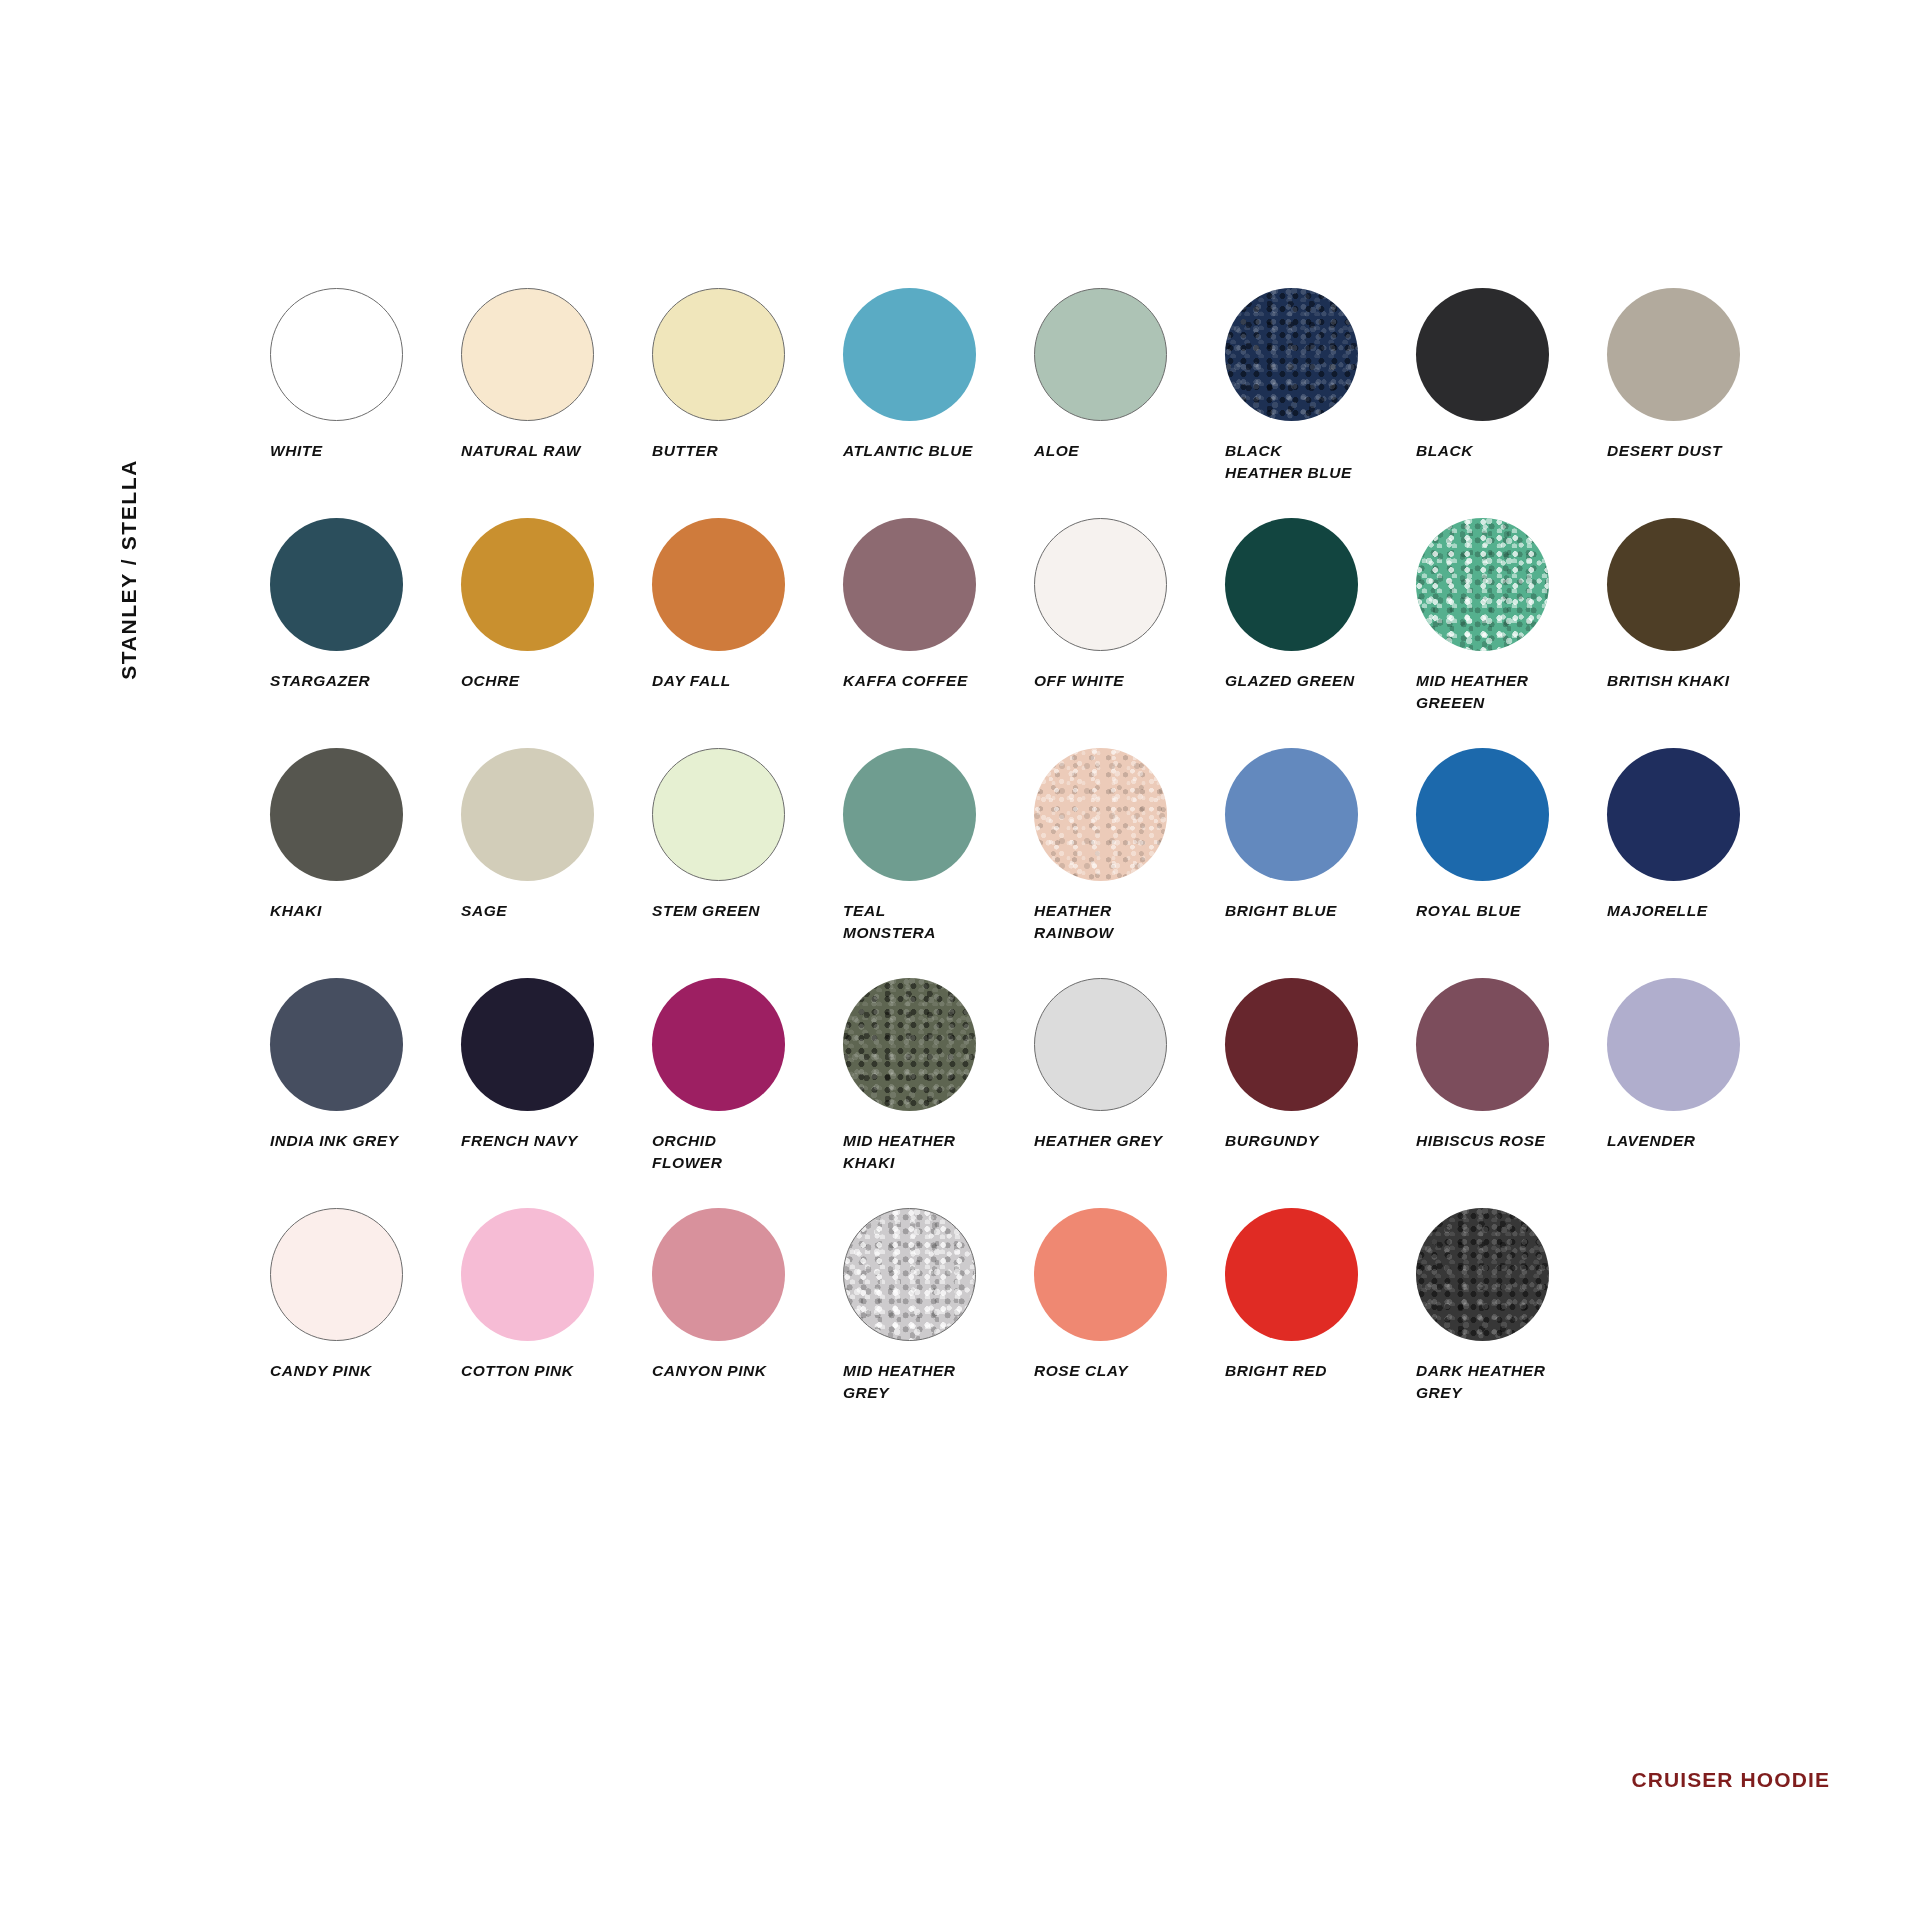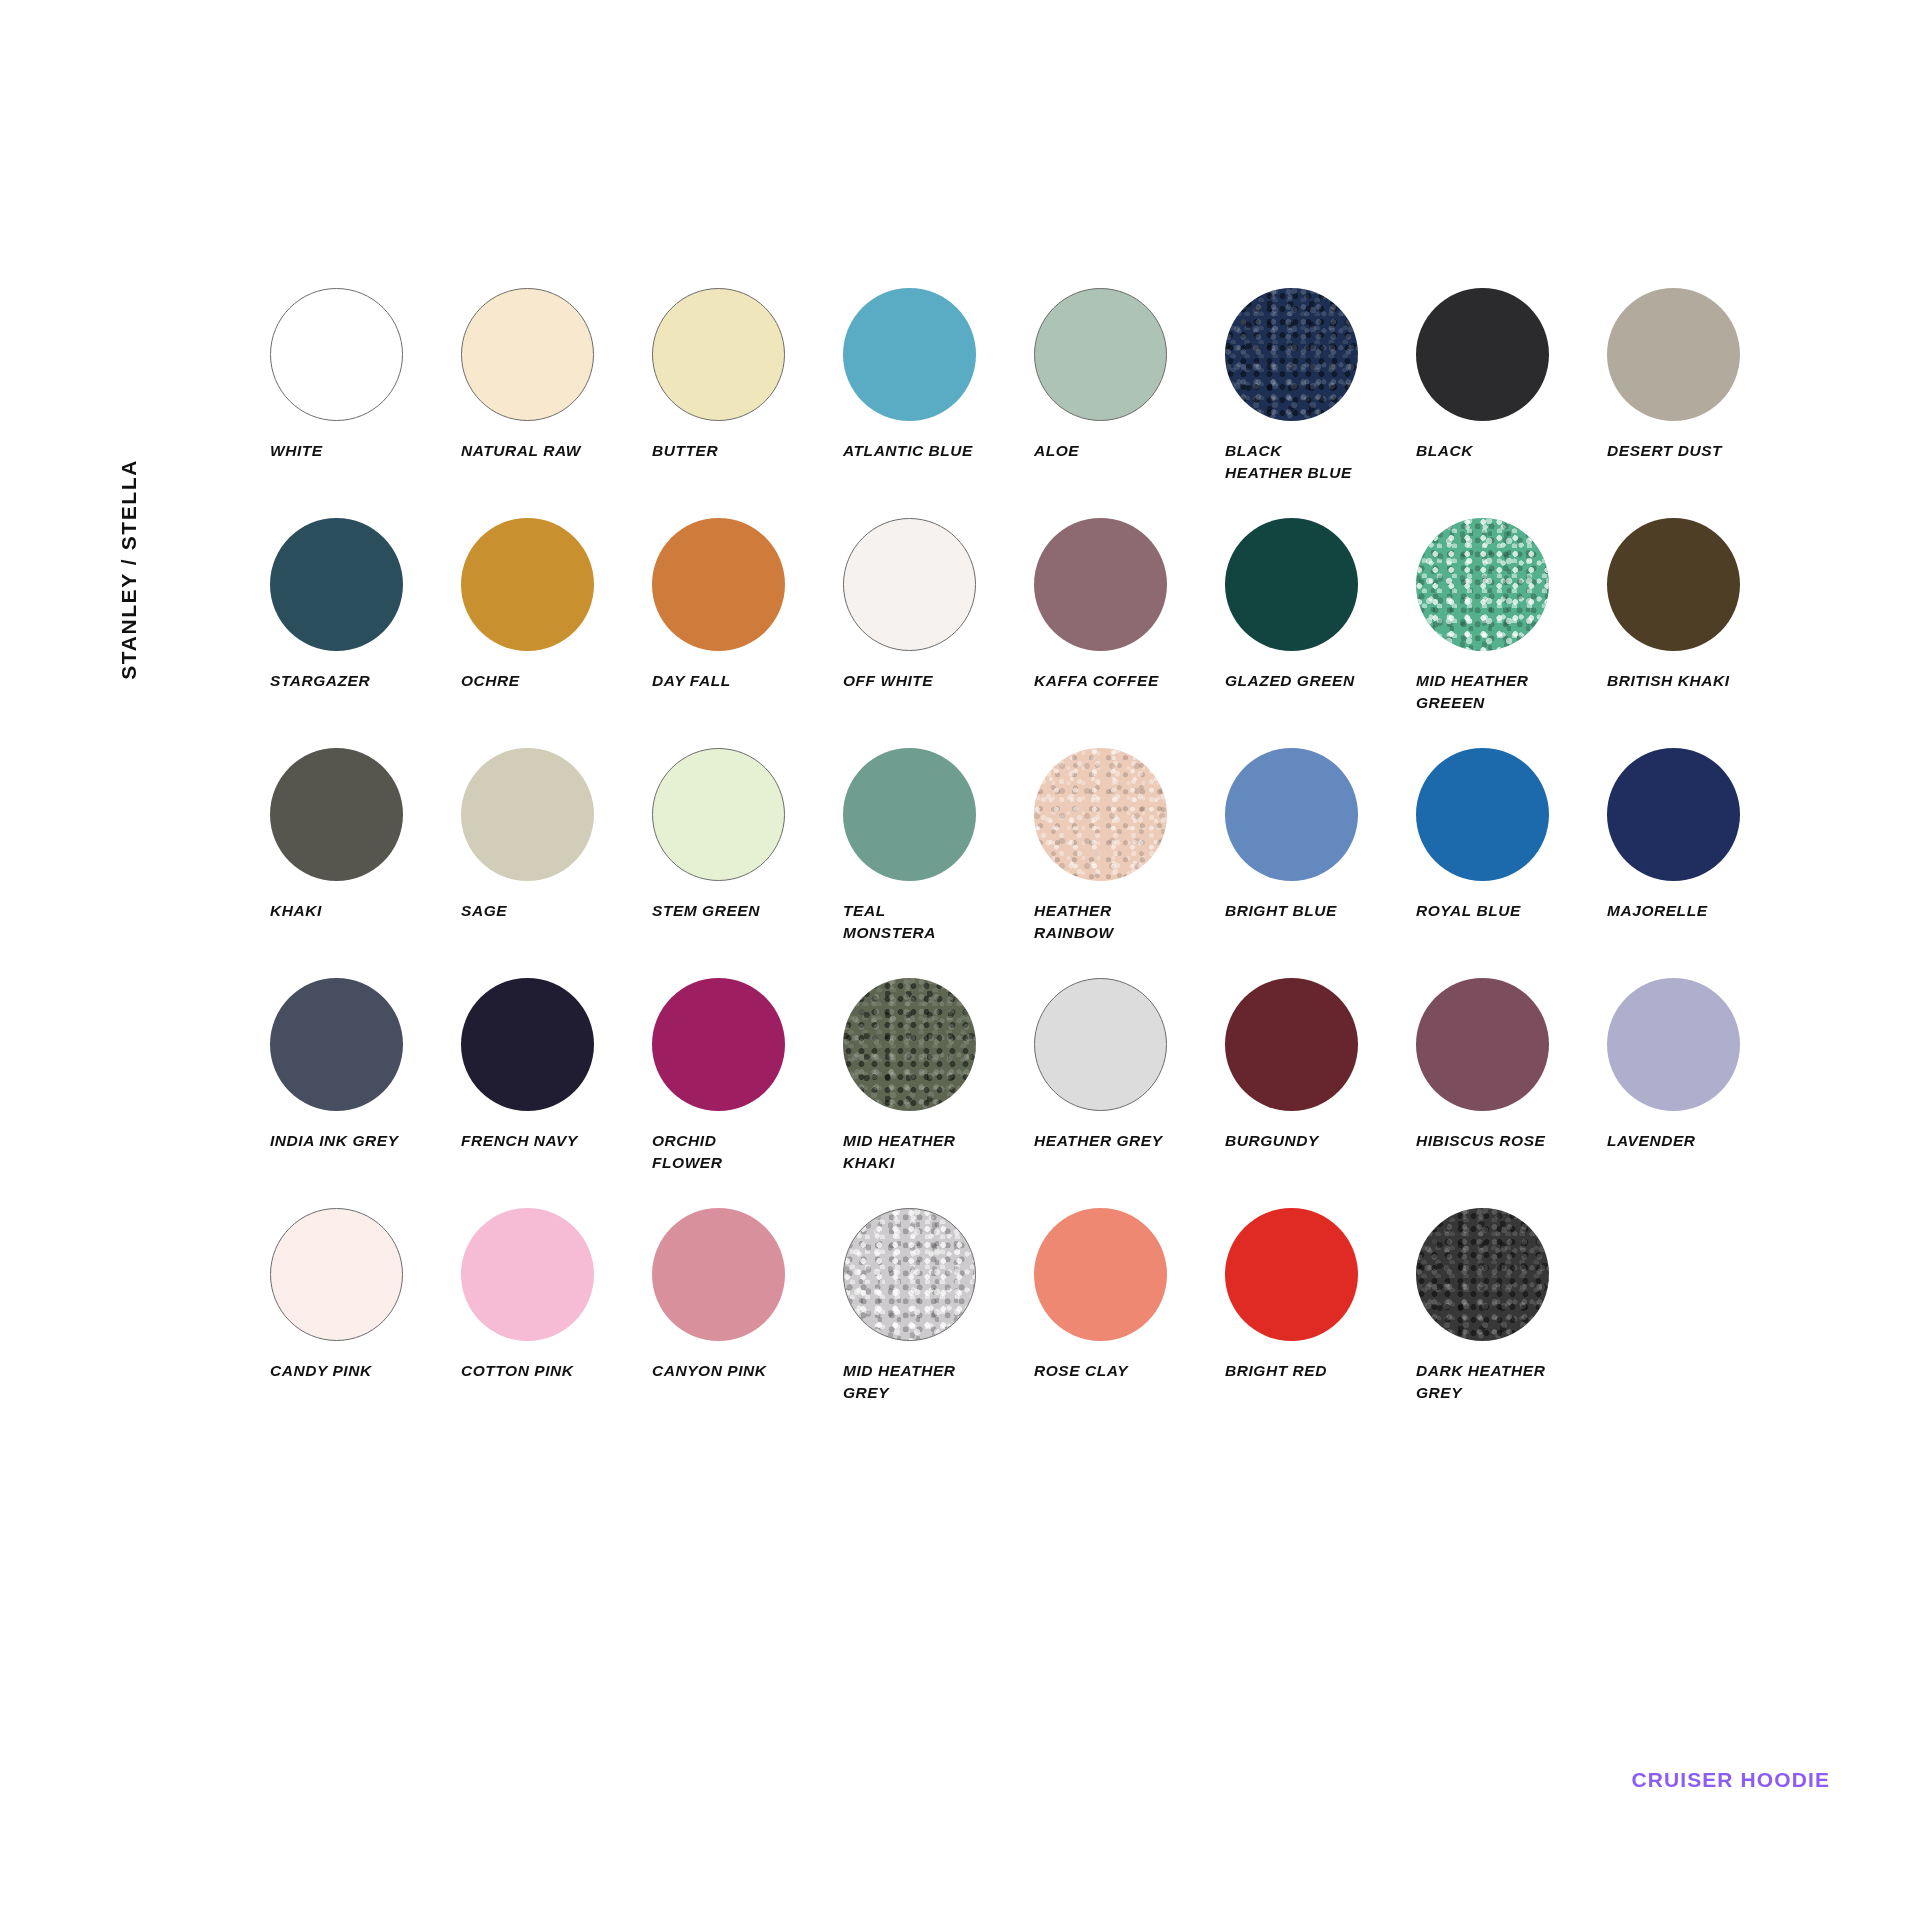--- a/index.html
+++ b/index.html
@@ -133,21 +133,21 @@
   }
 
   
   #footer-title {
     position: absolute;
     right: 90px;
     bottom: 128px;
     font-size: 21px;
     font-weight: 700;
     letter-spacing: 1.1px;
-    color: #8b5cf6;
+    color: #7f1d1d;
     white-space: nowrap;
   }
 </style>
 </head>
 <body>
 
 <div id="page">
 
   <div id="brand-label">
     <span class="brand-text">STANLEY / STELLA</span>
@@ -195,26 +195,26 @@
       </div>
       <div class="swatch-cell">
         <div class="swatch-dot" style="background: rgb(201, 144, 47);"></div>
         <div class="swatch-label">OCHRE</div>
       </div>
       <div class="swatch-cell">
         <div class="swatch-dot" style="background: rgb(207, 123, 60);"></div>
         <div class="swatch-label">DAY FALL</div>
       </div>
       <div class="swatch-cell">
+        <div class="swatch-dot" style="background: rgb(141, 106, 113);"></div>
+        <div class="swatch-label">KAFFA COFFEE</div>
+      </div>
+      <div class="swatch-cell">
         <div class="swatch-dot outlined" style="background: rgb(246, 242, 239);"></div>
         <div class="swatch-label">OFF WHITE</div>
-      </div>
-      <div class="swatch-cell">
-        <div class="swatch-dot" style="background: rgb(141, 106, 113);"></div>
-        <div class="swatch-label">KAFFA COFFEE</div>
       </div>
       <div class="swatch-cell">
         <div class="swatch-dot" style="background: rgb(18, 69, 64);"></div>
         <div class="swatch-label">GLAZED GREEN</div>
       </div>
       <div class="swatch-cell">
         <div class="swatch-dot" style="background: rgb(85, 176, 142);">
           <div class="tex heather-strong"></div>
         </div>
         <div class="swatch-label">MID HEATHER

